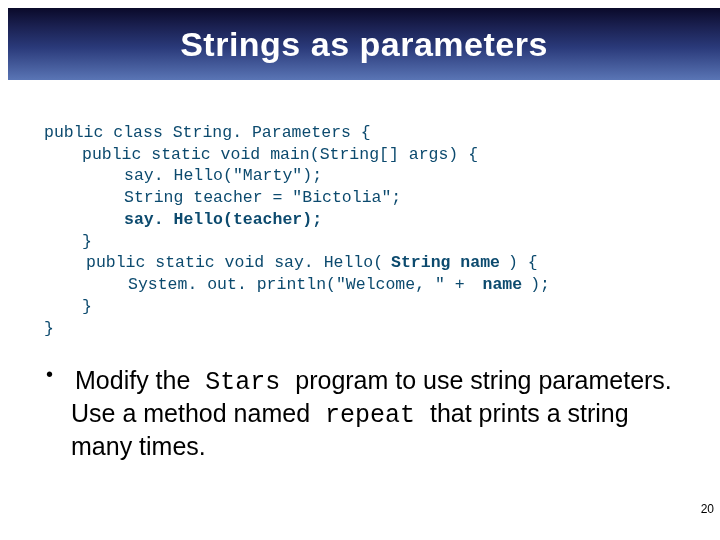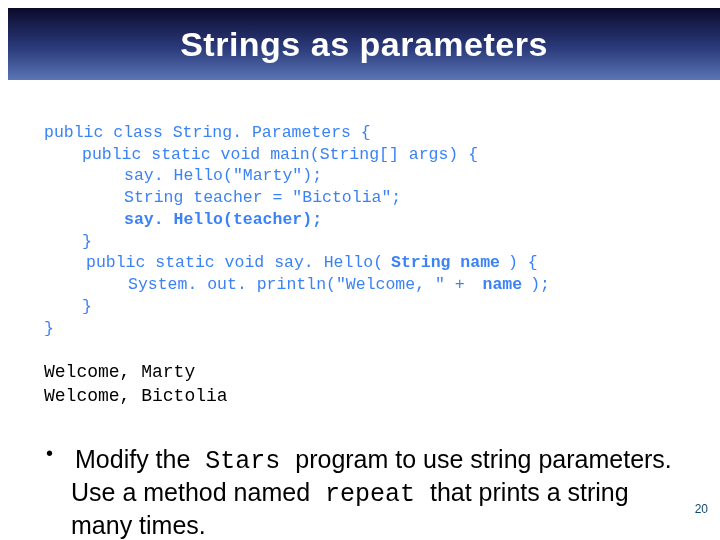--- a/index.html
+++ b/index.html
@@ -26,21 +26,21 @@
     letter-spacing: 0.5px;
   }
   .content {
     padding: 16px 28px 0 28px;
   }
   .code-block {
     font-family: "Courier New", Courier, monospace;
     font-size: 16.5px;
     line-height: 1.32;
     white-space: pre;
-    color: #3b82f6;
+    color: #0c4a6e;
     margin-bottom: 14px;
   }
   .bold { font-weight: bold; }
   .indent1 { padding-left: 42px; }
   .indent2 { padding-left: 84px; }
   .output-label {
     font-family: Verdana, Geneva, sans-serif;
     font-size: 20px;
     margin-bottom: 6px;
   }
@@ -63,24 +63,24 @@
     padding-top: 2px;
   }
   .bullet-text {
     font-size: 25px;
     line-height: 1.2;
     font-family: Verdana, Geneva, sans-serif;
   }
   .mono { font-family: "Courier New", Courier, monospace; }
   .page-num {
     position: absolute;
-    right: 12px;
+    right: 6px;
     bottom: 24px;
     font-size: 12px;
-    color: #0c4a6e;
+    color: #000000;
     font-family: Arial, sans-serif;
   }
 </style>
 </head>
 <body>
 
 <div class="header">
   <div class="header-title">Strings as parameters</div>
 </div>
 
@@ -91,22 +91,20 @@
 <span class="indent1">public static void main(String[] args) {</span>
 <span class="indent2">say. Hello("Marty");</span>
 <span class="indent2">String teacher = "Bictolia";</span>
 <span class="indent2 bold">say. Hello(teacher);</span>
 <span class="indent1">}</span>
 <span class="indent1"><span>public static void say. Hello(</span><span class="bold">String name</span><span>) {</span></span>
 <span class="indent2"><span>System. out. println("Welcome, " + </span><span class="bold">name</span><span>);</span></span>
 <span class="indent1">}</span>
 <span>}</span></div>
 
-  <div class="output-block"><span>Welcome, Marty</span>
-<span>Welcome, Bictolia</span></div>
 
   <div class="bullet-row">
     <div class="bullet-dot">•</div>
     <div class="bullet-text"><span>Modify the </span><span class="mono">Stars</span><span> program to use string parameters. Use a method named </span><span class="mono">repeat</span><span> that prints a string many times.</span></div>
   </div>
 
 </div>
 
 <div class="page-num">20</div>
 

